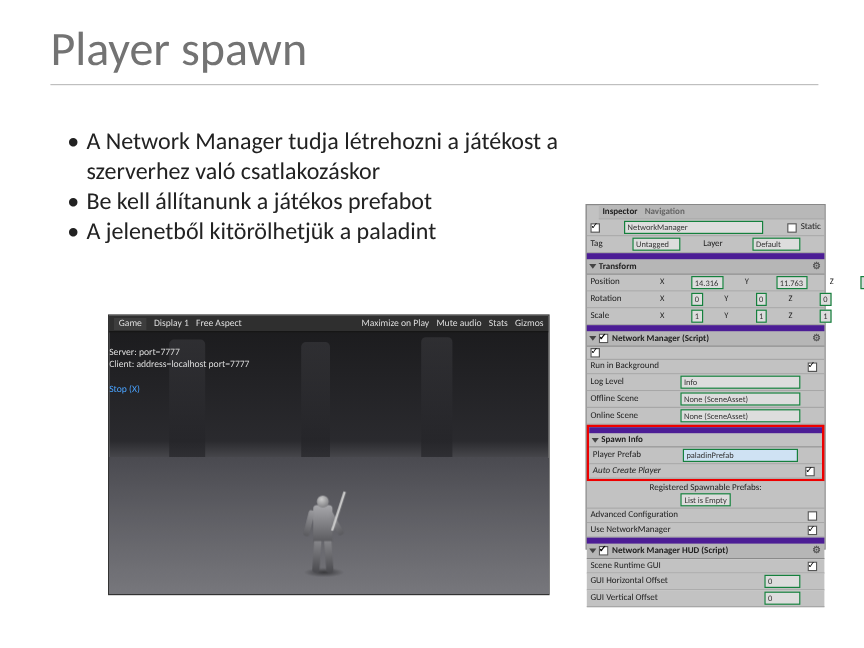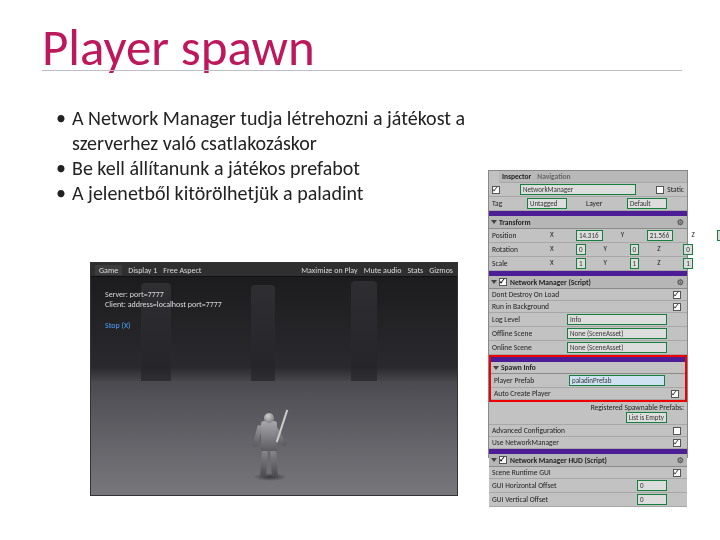--- a/index.html
+++ b/index.html
@@ -9,23 +9,23 @@
     background: #fff;
     font-family: "Calibri", "Segoe UI", Arial, sans-serif;
     color: #222;
     position: relative;
     overflow: hidden;
   }
   .title {
     position: absolute;
     left: 42px;
     top: 16px;
-    font-size: 51px;
+    font-size: 40px;
     font-weight: 400;
-    color: #be185d;
+    color: #737373;
   }
   .divider {
     position: absolute;
     left: 42px;
     top: 70px;
     width: 640px;
     height: 1px;
     background: #bfbfbf;
   }
   .bullets {
@@ -90,21 +90,21 @@
     background: #2f2f2f;
     display: flex;
     align-items: center;
     padding: 0 4px;
     gap: 6px;
     border-bottom: 1px solid #111;
   }
   .gv-tab { background: #3d3d3d; padding: 0 4px; }
   .gv-text {
     position: absolute;
-    left: 14px;
+    left: 0;
     top: 26px;
     font-size: 8px;
     line-height: 1.3;
   }
   .gv-text-blue { color: #4aa3ff; margin-top: 10px; }
   .ground {
     position: absolute;
     left: 0; right: 0; top: 118px; bottom: 0;
     background: linear-gradient(#4a4a50, #7b7b80);
     transform: perspective(200px) rotateX(12deg);
@@ -219,21 +219,21 @@
     <span class="tri"></span>
     <span>Transform</span>
     <span class="gear">⚙</span>
   </div>
   <div class="ins-row">
     <span class="ins-label">Position</span>
     <div class="xyz">
       <span class="lab">X</span>
         <span class="ins-field">14.316</span>
       <span class="lab">Y</span>
-        <span class="ins-field">21.566</span>
+        <span class="ins-field">11.763</span>
       <span class="lab">Z</span>
         <span class="ins-field">3.29131</span>
     </div>
   </div>
   <div class="ins-row">
     <span class="ins-label">Rotation</span>
     <div class="xyz">
       <span class="lab">X</span>
         <span class="ins-field">0</span>
       <span class="lab">Y</span>
@@ -254,21 +254,20 @@
     </div>
   </div>
 
   <div class="ins-sub">
     <span class="tri"></span>
     <span class="chk on"></span>
     <span>Network Manager (Script)</span>
     <span class="gear">⚙</span>
   </div>
   <div class="ins-row">
-      <span class="ins-label" style="width:auto; flex:1;">Dont Destroy On Load</span>
       <span class="chk on"></span>
     </div>
   <div class="ins-row">
       <span class="ins-label" style="width:auto; flex:1;">Run in Background</span>
       <span class="chk on"></span>
     </div>
   <div class="ins-row">
       <span class="ins-label">Log Level</span>
       <span class="ins-field">Info</span>
     </div>
@@ -284,26 +283,26 @@
   <div class="highlight-box">
     <div class="ins-sub" style="background:#c2c2c2;">
       <span class="tri"></span>
       <span>Spawn Info</span>
     </div>
     <div class="ins-row">
         <span class="ins-label">Player Prefab</span>
         <span class="ins-field" style="background:#cfe2f3;">paladinPrefab</span>
       </div>
     <div class="ins-row">
-        <span class="ins-label" style="width:auto; flex:1;">Auto Create Player</span>
+        <span class="ins-label" style="width:auto; flex:1;font-style:italic;">Auto Create Player</span>
         <span class="chk on"></span>
       </div>
   </div>
 
-  <div class="ins-row" style="flex-direction:column; align-items:flex-end;">
+  <div class="ins-row" style="flex-direction:column; align-items:center;">
     <span>Registered Spawnable Prefabs:</span>
     <span class="ins-field" style="text-align:left;">List is Empty</span>
   </div>
   <div class="ins-row">
       <span class="ins-label" style="width:auto; flex:1;">Advanced Configuration</span>
       <span class="chk"></span>
     </div>
   <div class="ins-row">
       <span class="ins-label" style="width:auto; flex:1;">Use NetworkManager</span>
       <span class="chk on"></span>

